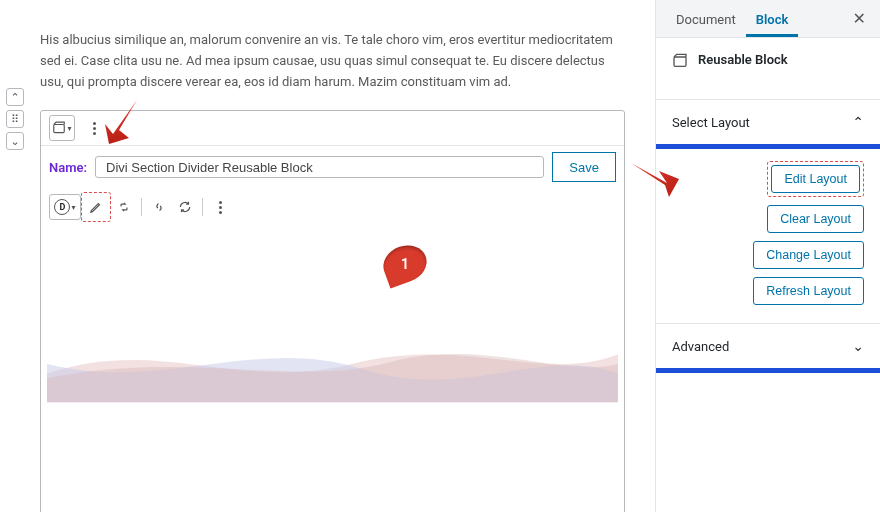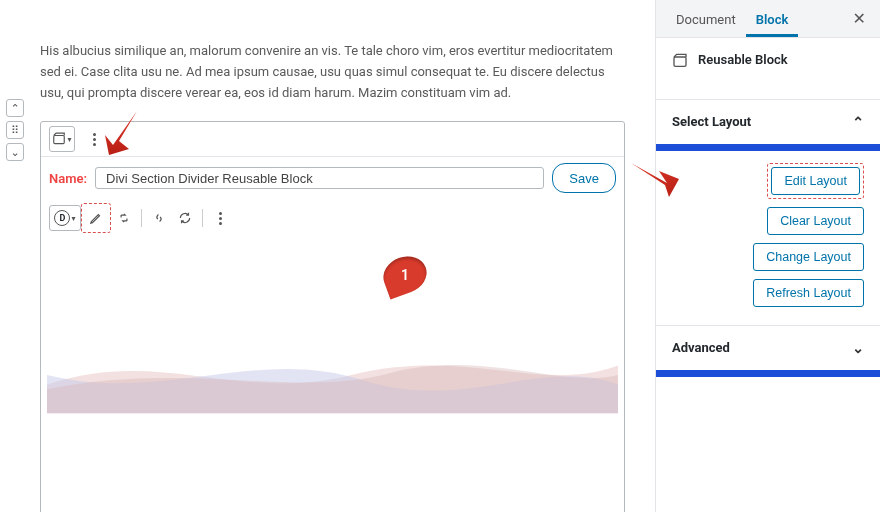--- a/index.html
+++ b/index.html
@@ -1,51 +1,51 @@
 <!DOCTYPE html>
 <html><head>
 <meta charset="utf-8">
 <style>
   * { box-sizing: border-box; margin: 0; padding: 0; }
   body { font-family: -apple-system, BlinkMacSystemFont, "Segoe UI", Roboto, sans-serif; font-size: 13px; color: #23282d; background: #fff; width: 880px; height: 512px; overflow: hidden; position: relative; }
   .workspace { display: flex; height: 512px; }
-  .editor-area { flex: 1; padding: 0 30px 0 40px; position: relative; margin-top: 11px; }
+  .editor-area { flex: 1; padding: 0 30px 0 40px; position: relative; }
   .lorem { color: #5a5a5a; font-size: 13px; line-height: 1.6; margin: 30px 0 18px 0; }
   .side-tools { position: absolute; left: 6px; top: 88px; display: flex; flex-direction: column; gap: 4px; }
   .side-tool { width: 18px; height: 18px; border: 1px solid #b4b9be; border-radius: 3px; background: #fff; display: flex; align-items: center; justify-content: center; font-size: 11px; color: #555; }
   .block-frame { border: 1px solid #b4b9be; border-radius: 3px; margin-top: 0; padding-bottom: 14px; }
   .top-toolbar { display: flex; align-items: center; padding: 4px 8px; border-bottom: 1px solid #e2e4e7; gap: 6px; }
   .toolbar-btn { width: 26px; height: 26px; display: flex; align-items: center; justify-content: center; border: 1px solid #b4b9be; border-radius: 3px; background: #fff; }
   .toolbar-btn.noborder { border: none; }
   .vdots { display:flex; flex-direction:column; gap:2px;}
   .vdots span{ width:3px;height:3px;border-radius:50%; background:#555;}
   .name-row { display: flex; align-items: center; padding: 6px 8px; gap: 8px; }
-  .name-label { font-weight: 600; font-size: 13px; color: #ef4444; }
+  .name-label { font-weight: 600; font-size: 13px; color: #6d28d9; }
   .name-input { flex: 1; height: 22px; border: 1px solid #b4b9be; border-radius: 3px; padding: 0 10px; font-size: 13px; color: #444; }
-  .save-btn { height: 30px; padding: 0 16px; border: 1px solid #0073aa; border-radius: 13px; color: #0073aa; background: #fff; font-size: 13px; font-weight: 500; }
+  .save-btn { height: 30px; padding: 0 16px; border: 1px solid #0073aa; border-radius: 0; color: #0073aa; background: #fff; font-size: 13px; font-weight: 500; }
   .inline-toolbar { display: flex; align-items: center; padding: 4px 8px; gap: 0; }
   .tool { width: 26px; height: 26px; display:flex; align-items:center; justify-content:center;}
   .tool svg { width: 14px; height: 14px; stroke: #555; fill: none; stroke-width: 2; }
   .tool.d-pill { width: 32px; border:1px solid #b4b9be; border-radius:3px; padding:0 2px; display:flex; align-items:center; justify-content:center; gap:1px;}
   .d-letter { width:16px;height:16px;border:1.5px solid #555;border-radius:50%; display:flex;align-items:center;justify-content:center; font-size:9px; font-weight:700;}
   .highlight-dash { border: 1px dashed #d94f4f; border-radius: 3px; padding: 1px; }
   .canvas { position: relative; height: 330px; }
   .wave-box { position: absolute; left: 6px; right: 6px; top: 100px; height: 80px; overflow: hidden; }
   .wave { position: absolute; inset: 0; }
   .sidebar { width: 225px; border-left: 1px solid #e2e4e7; display: flex; flex-direction: column; }
   .tab-row { display: flex; align-items: center; border-bottom: 1px solid #e2e4e7; background: #f3f4f5; padding: 0 10px; }
   .tab { padding: 12px 10px 10px; font-size: 13px; color: #555; }
   .tab.active { color: #0073aa; font-weight: 600; border-bottom: 3px solid #0073aa; padding-bottom: 7px; }
   .tab-close { margin-left: auto; font-size: 16px; color: #555; padding: 4px;}
   .panel-body { padding: 14px 16px; border-bottom: 1px solid #e2e4e7; }
   .panel-title-row { display:flex; gap:10px; align-items:flex-start;}
   .panel-icon { width:16px;height:16px; margin-top:1px;}
   .panel-title { font-weight: 600; font-size: 13px; margin-bottom: 18px;}
   .panel-desc { font-size: 12px; color: #666; line-height: 1.5;}
-  .section-header { display:flex; align-items:flex-start; justify-content:space-between; padding: 14px 16px; font-weight:700; font-size:13px; border-bottom:7px solid #1d4ed8; position:relative;}
+  .section-header { display:flex; align-items:flex-end; justify-content:space-between; padding: 14px 16px; font-weight:400; font-size:13px; border-bottom:5px solid #1d4ed8; position:relative;}
   .chev { font-size: 14px; color:#333;}
   .layout-buttons { padding: 12px 16px 18px; display:flex; flex-direction:column; gap:8px; align-items:flex-end; border-bottom:1px solid #e2e4e7;}
   .layout-btn { padding: 6px 12px; border: 1px solid #0073aa; border-radius: 3px; color: #0073aa; background:#fff; font-size:12.5px; }
   .highlight-dash2 { border:1px dashed #d94f4f; padding:3px; border-radius:3px; }
   
   .arrow1 { position:absolute; left:105px; top:96px; z-index:5; pointer-events:none;}
   .arrow2 { position:absolute; left:627px; top:155px; z-index:5; pointer-events:none;}
   .callout { position:absolute; left:383px; top:246px; z-index:5; pointer-events:none;}
   .callout-body { width:44px; height:36px; background:#d83a2b; border-radius:50% 50% 50% 0; transform:rotate(-20deg); display:flex; align-items:center; justify-content:center; box-shadow: -1px 2px 3px rgba(0,0,0,.25) inset;}
   .callout-num { transform: rotate(20deg); color:#fff; font-weight:600; font-size:14px;}

